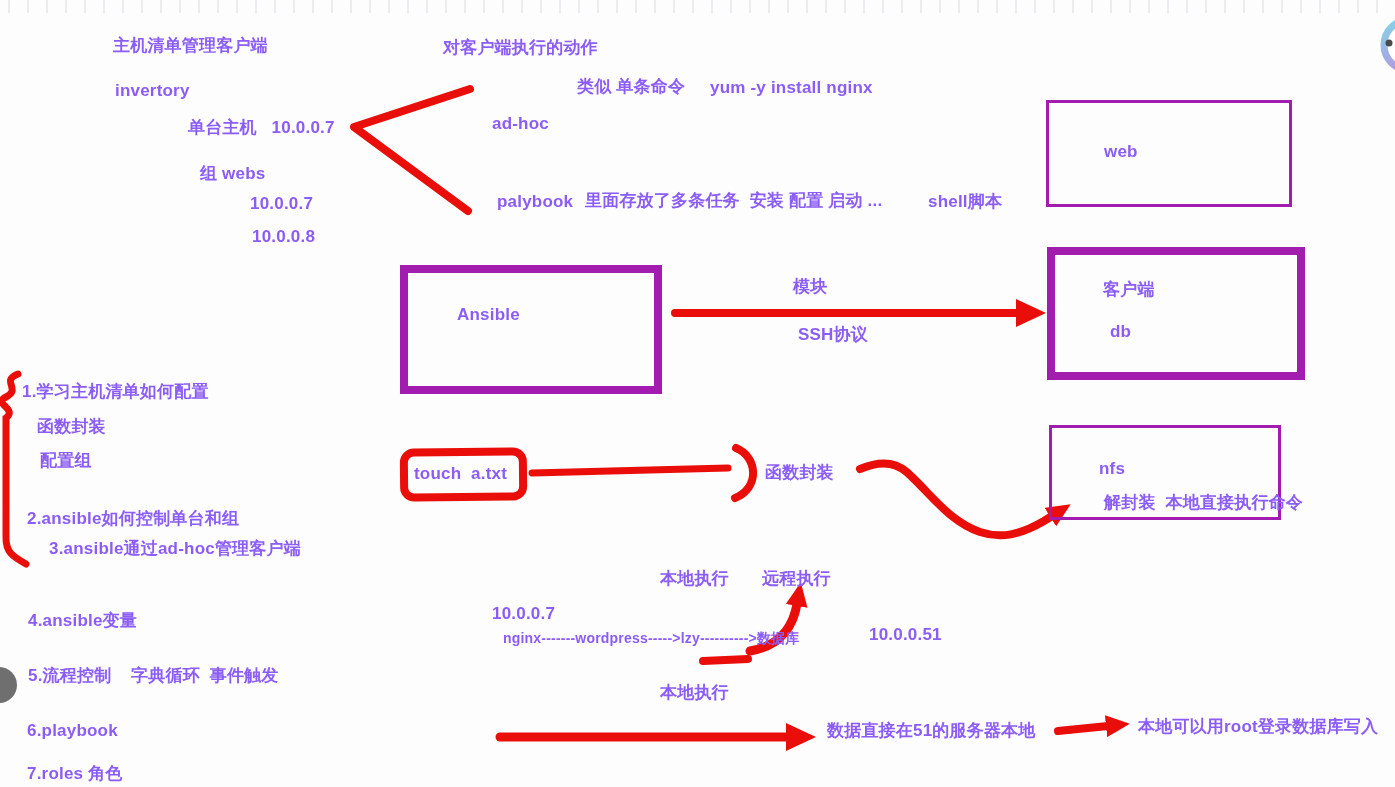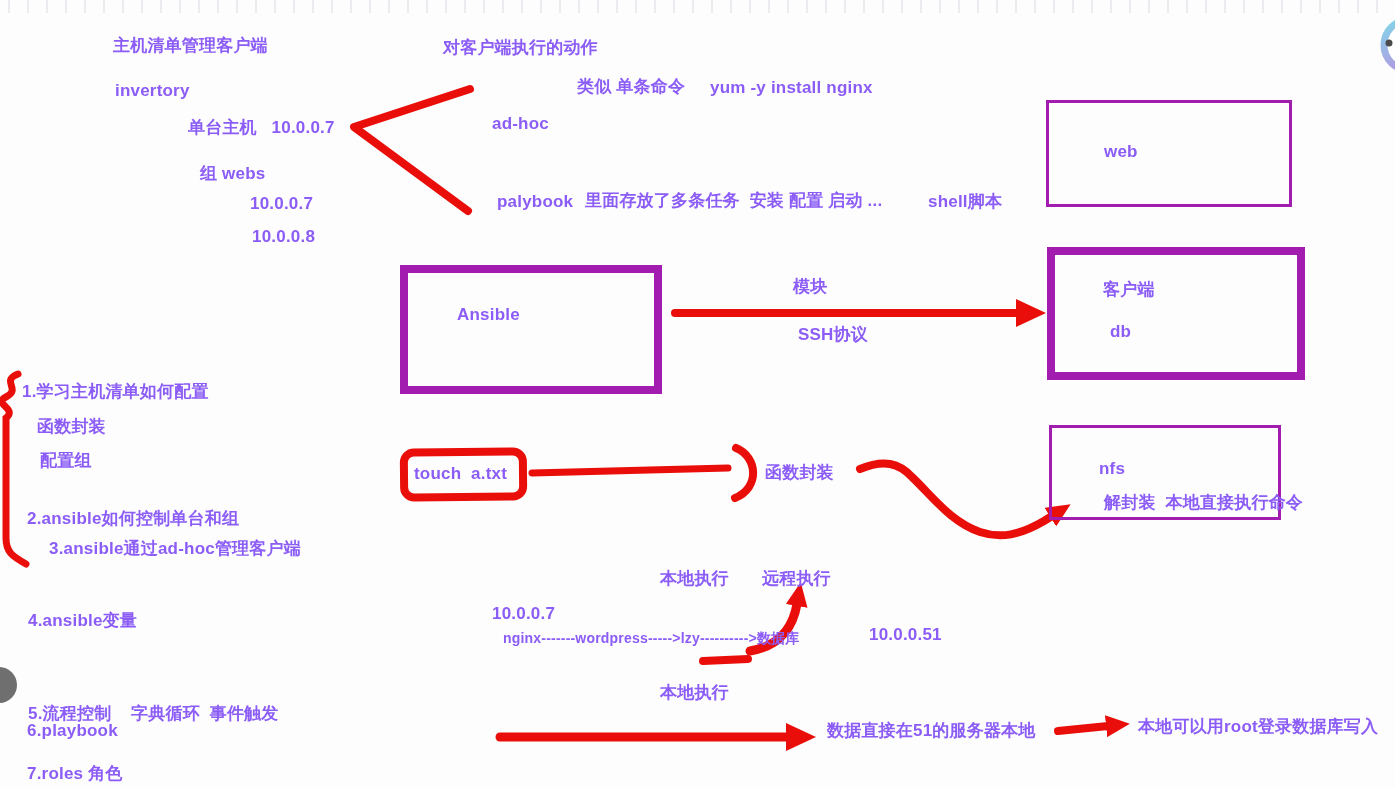--- a/index.html
+++ b/index.html
@@ -108,21 +108,21 @@
   <span class="lbl" style="left:793px;top:278px;">模块</span>
   <span class="lbl" style="left:798px;top:326px;">SSH协议</span>
   <span class="lbl" style="left:765px;top:464px;">函数封装</span>
 
   <span class="lbl" style="left:22px;top:383px;">1.学习主机清单如何配置</span>
   <span class="lbl" style="left:37px;top:418px;">函数封装</span>
   <span class="lbl" style="left:40px;top:452px;">配置组</span>
   <span class="lbl" style="left:27px;top:490px;margin-top:20px;">2.ansible如何控制单台和组</span>
   <span class="lbl" style="left:25px;top:540px;margin-left:24px;">3.ansible通过ad-hoc管理客户端</span>
   <span class="lbl" style="left:28px;top:612px;">4.ansible变量</span>
-  <span class="lbl" style="left:28px;top:667px;margin-top:38px;">5.流程控制    字典循环  事件触发</span>
+  <span class="lbl" style="left:28px;top:667px;">5.流程控制    字典循环  事件触发</span>
   <span class="lbl" style="left:27px;top:722px;">6.playbook</span>
   <span class="lbl" style="left:27px;top:765px;">7.roles 角色</span>
 
   <span class="lbl" style="left:660px;top:570px;">本地执行</span>
   <span class="lbl" style="left:762px;top:570px;">远程执行</span>
   <span class="lbl" style="left:492px;top:605px;">10.0.0.7</span>
   <span class="lbl sm" style="left:503px;top:631px;">nginx-------wordpress-----&gt;lzy----------&gt;数据库</span>
   <span class="lbl" style="left:869px;top:626px;">10.0.0.51</span>
   <span class="lbl" style="left:660px;top:684px;">本地执行</span>
   <span class="lbl" style="left:827px;top:722px;text-align:right;">数据直接在51的服务器本地</span>

